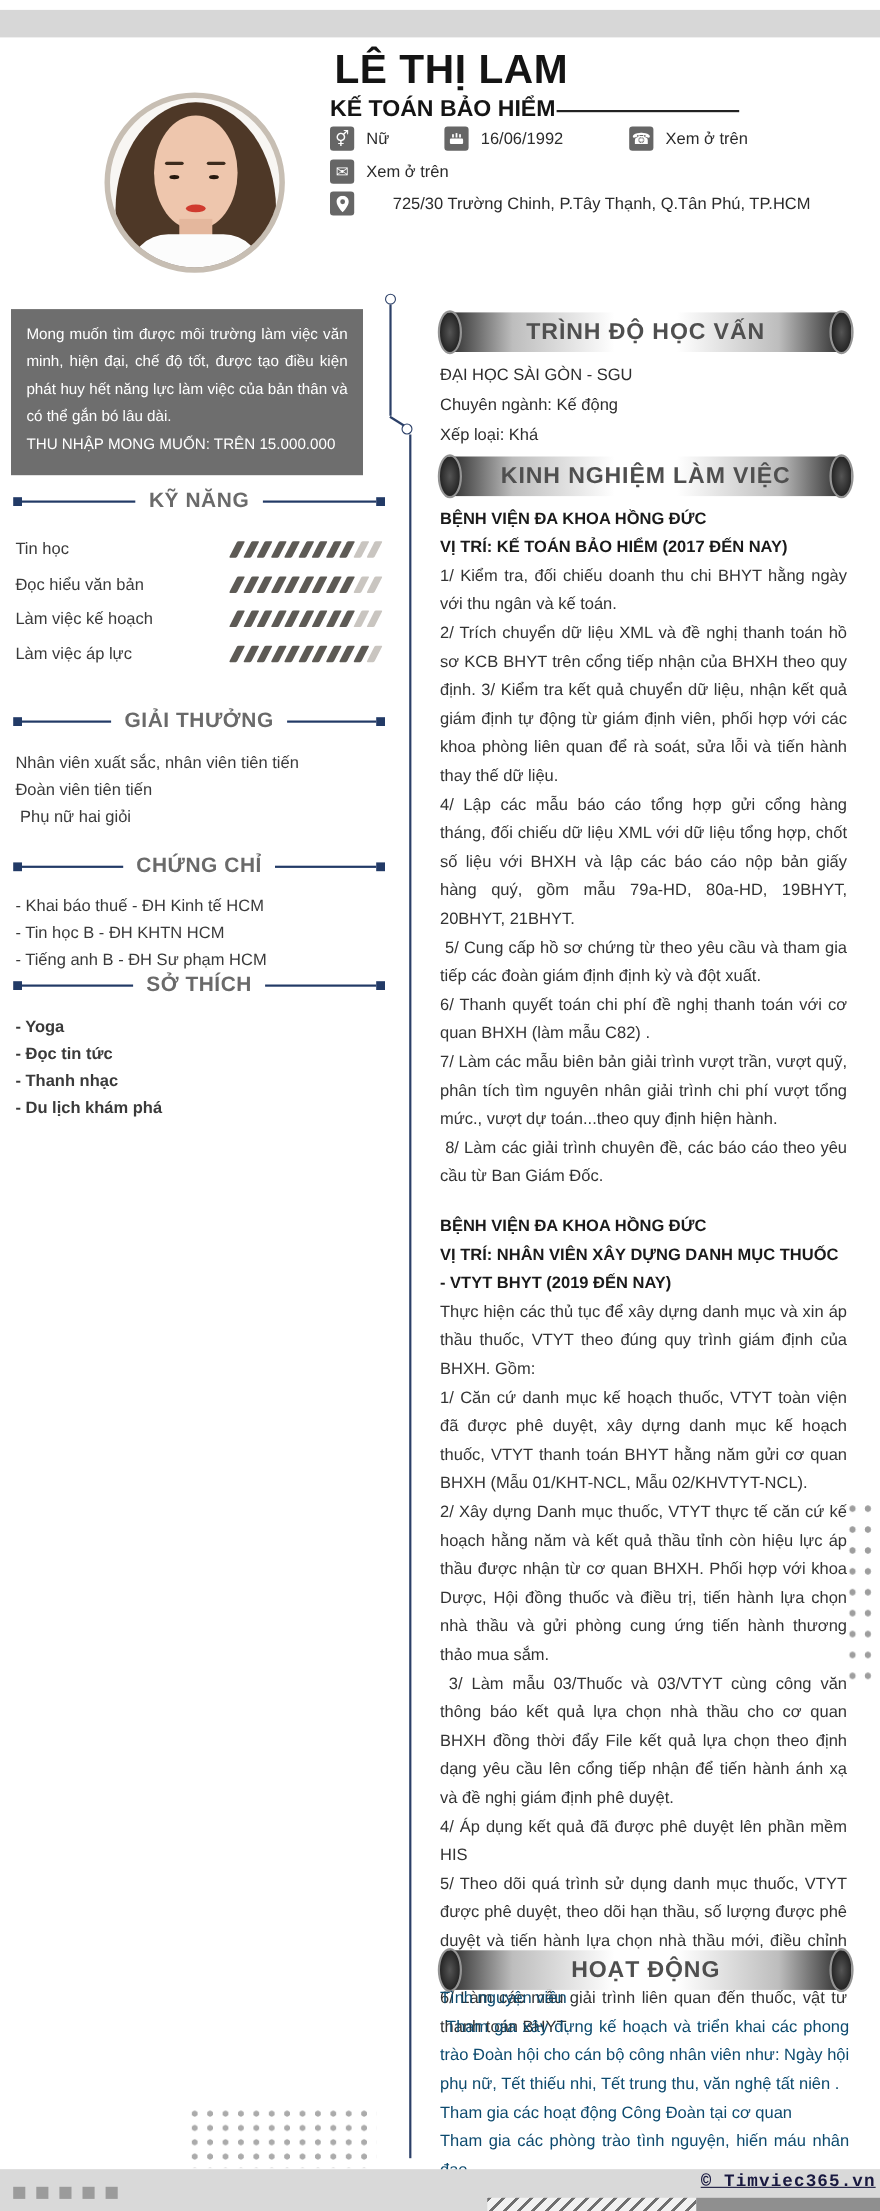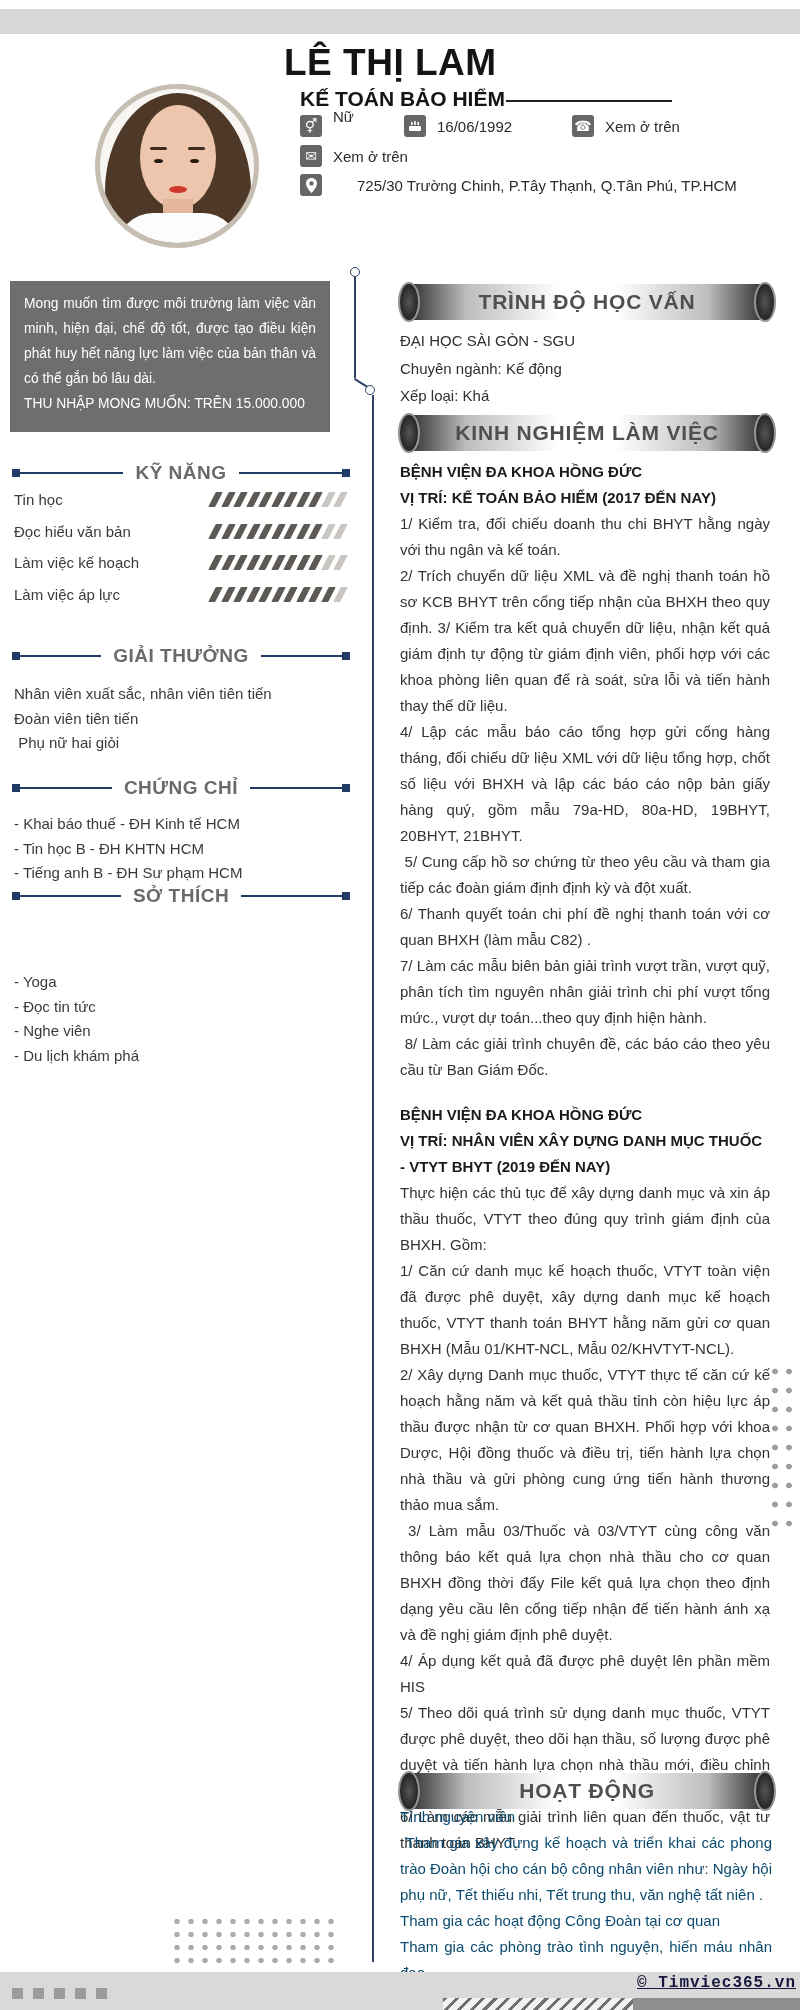--- a/index.html
+++ b/index.html
@@ -27,21 +27,21 @@
      border-radius:50%;overflow:hidden;background:#f8f6f3;}
   .photo .hair{position:absolute;left:5px;top:4px;width:146px;height:196px;border-radius:73px/98px;background:#4e3827;}
   .photo .face{position:absolute;left:40px;top:16px;width:76px;height:104px;border-radius:38px/52px;background:#eec6ad;}
   .photo .brow{position:absolute;width:17px;height:3px;background:#3d2c1e;border-radius:2px;top:58px;}
   .photo .eye{position:absolute;width:9px;height:4px;background:#26190f;border-radius:50%;top:70px;}
   .photo .lips{position:absolute;left:69px;top:97px;width:18px;height:7px;background:#d03a2e;border-radius:50%;}
   .photo .neck{position:absolute;left:63px;top:110px;width:30px;height:20px;background:#e4b79d;}
   .photo .shirt{position:absolute;left:17px;top:124px;width:122px;height:36px;border-radius:40px 40px 0 0;background:#fcfcfc;}
 
   
-  .name{position:absolute;left:284px;top:42px;font-size:37px;font-weight:bold;color:#141414;letter-spacing:.5px;}
+  .name{position:absolute;left:304px;top:42px;font-size:37px;font-weight:bold;color:#141414;letter-spacing:.5px;}
   .jobtitle{position:absolute;left:300px;top:87px;font-size:21px;font-weight:bold;color:#141414;}
   .title-line{position:absolute;left:506px;top:100px;width:166px;height:2px;background:#222;}
 
   .c-icon{position:absolute;width:22px;height:22px;background:#666;border-radius:3px;color:#fff;
      display:flex;align-items:center;justify-content:center;font-size:14px;line-height:1;}
   .c-label{position:absolute;font-size:15px;color:#2b2b2b;}
 
   
   .objective{position:absolute;left:10px;top:281px;width:320px;height:151px;background:#6e6e6e;color:#fff;
      padding:10px 14px;box-sizing:border-box;font-size:13.8px;line-height:25px;}
@@ -57,21 +57,21 @@
   .skills{position:absolute;left:14px;top:484px;width:330px;}
   .skill-row{display:flex;justify-content:space-between;align-items:center;height:31.5px;}
   .skill-label{font-size:15px;color:#3a3a3a;}
   .slashes{display:flex;align-items:center;}
   .slash{width:7px;height:15px;margin-left:5.5px;transform:skewX(-27deg);background:#5d5a55;border-radius:1px;}
   .slash.light{background:#c9c5c0;}
 
   .list{position:absolute;font-size:15px;color:#3a3a3a;line-height:24.5px;}
   #awards-list{left:14px;top:682px;width:330px;}
   #certs-list{left:14px;top:812px;width:330px;}
-  #hobbies-list{left:14px;top:970px;width:330px;}
+  #hobbies-list{left:14px;top:922px;width:330px;font-weight:bold;}
 
   
   .tl{position:absolute;background:#2c4068;}
   .tl-c{position:absolute;width:8px;height:8px;border:1.5px solid #2c4068;border-radius:50%;background:#fff;}
 
   
   .banner{position:absolute;left:402px;width:370px;height:38px;}
   .banner .bar{position:absolute;left:7px;right:7px;top:1px;height:36px;
      background:linear-gradient(90deg,#2e2e2e 0%,#bdbdbd 16%,#fff 42%,#fff 58%,#bdbdbd 84%,#2e2e2e 100%);
      display:flex;align-items:center;justify-content:center;}
@@ -107,21 +107,21 @@
     <div class="lips"></div>
     <div class="neck"></div>
     <div class="shirt"></div>
   </div>
 
   <div class="name">LÊ THỊ LAM</div>
   <div class="jobtitle">KẾ TOÁN BẢO HIỂM</div>
   <div class="title-line"></div>
 
   <div class="c-icon" style="left:300px;top:115px;">⚥</div>
-  <div class="c-label" style="left:333px;top:108px;text-align:center;">Nữ</div>
+  <div class="c-label" style="left:333px;top:118px;text-align:center;">Nữ</div>
 
   <div class="c-icon" style="left:404px;top:115px;">
     <svg width="14" height="14" viewBox="0 0 14 14">
         <g fill="#fff">
           <rect x="1" y="7" width="12" height="5" rx="1"></rect>
           <rect x="3" y="3" width="1.6" height="3"></rect>
           <rect x="6.2" y="2" width="1.6" height="4"></rect>
           <rect x="9.4" y="3" width="1.6" height="3"></rect>
         </g>
       </svg>
@@ -145,21 +145,21 @@
     <div class="obj-text">Mong muốn tìm được môi trường làm việc văn minh, hiện đại, chế độ tốt, được tạo điều kiện phát huy hết năng lực làm việc của bản thân và có thể gắn bó lâu dài.</div>
     <div>THU NHẬP MONG MUỐN: TRÊN 15.000.000</div>
   </div>
 
   <div class="tl-c" style="left:350px;top:267px;"></div>
   <div class="tl" style="left:354px;top:277px;width:1.5px;height:101px;"></div>
   <div class="tl" style="left:355px;top:378px;width:18px;height:1.5px;transform:rotate(32deg);transform-origin:0 0;"></div>
   <div class="tl-c" style="left:365px;top:385px;"></div>
   <div class="tl" style="left:372px;top:395px;width:1.5px;height:1567px;"></div>
 
-  <div class="lhead" id="h-skills" style="top:461px;align-items:center;">
+  <div class="lhead" id="h-skills" style="top:444px;align-items:center;">
     <span class="sq"></span>
       <span class="ln"></span>
     <span class="txt">KỸ NĂNG</span>
     <span class="ln"></span>
       <span class="sq"></span>
   </div>
 
   <div class="skills">
       <div class="skill-row">
         <span class="skill-label">Tin học</span>
@@ -256,21 +256,21 @@
   <div class="lhead" id="h-hobbies" style="top:884px;">
     <span class="sq"></span>
       <span class="ln"></span>
     <span class="txt">SỞ THÍCH</span>
     <span class="ln"></span>
       <span class="sq"></span>
   </div>
   <div class="list" id="hobbies-list">
       <div>- Yoga</div>
       <div>- Đọc tin tức</div>
-      <div>- Nghe viên</div>
+      <div>- Thanh nhạc</div>
       <div>- Du lịch khám phá</div>
     </div>
 
   <div class="banner" style="top:283px;">
     <div class="bar">
         <span class="btxt">TRÌNH ĐỘ HỌC VẤN</span>
       </div>
     <div class="cap left"></div>
     <div class="cap right"></div>
   </div>

